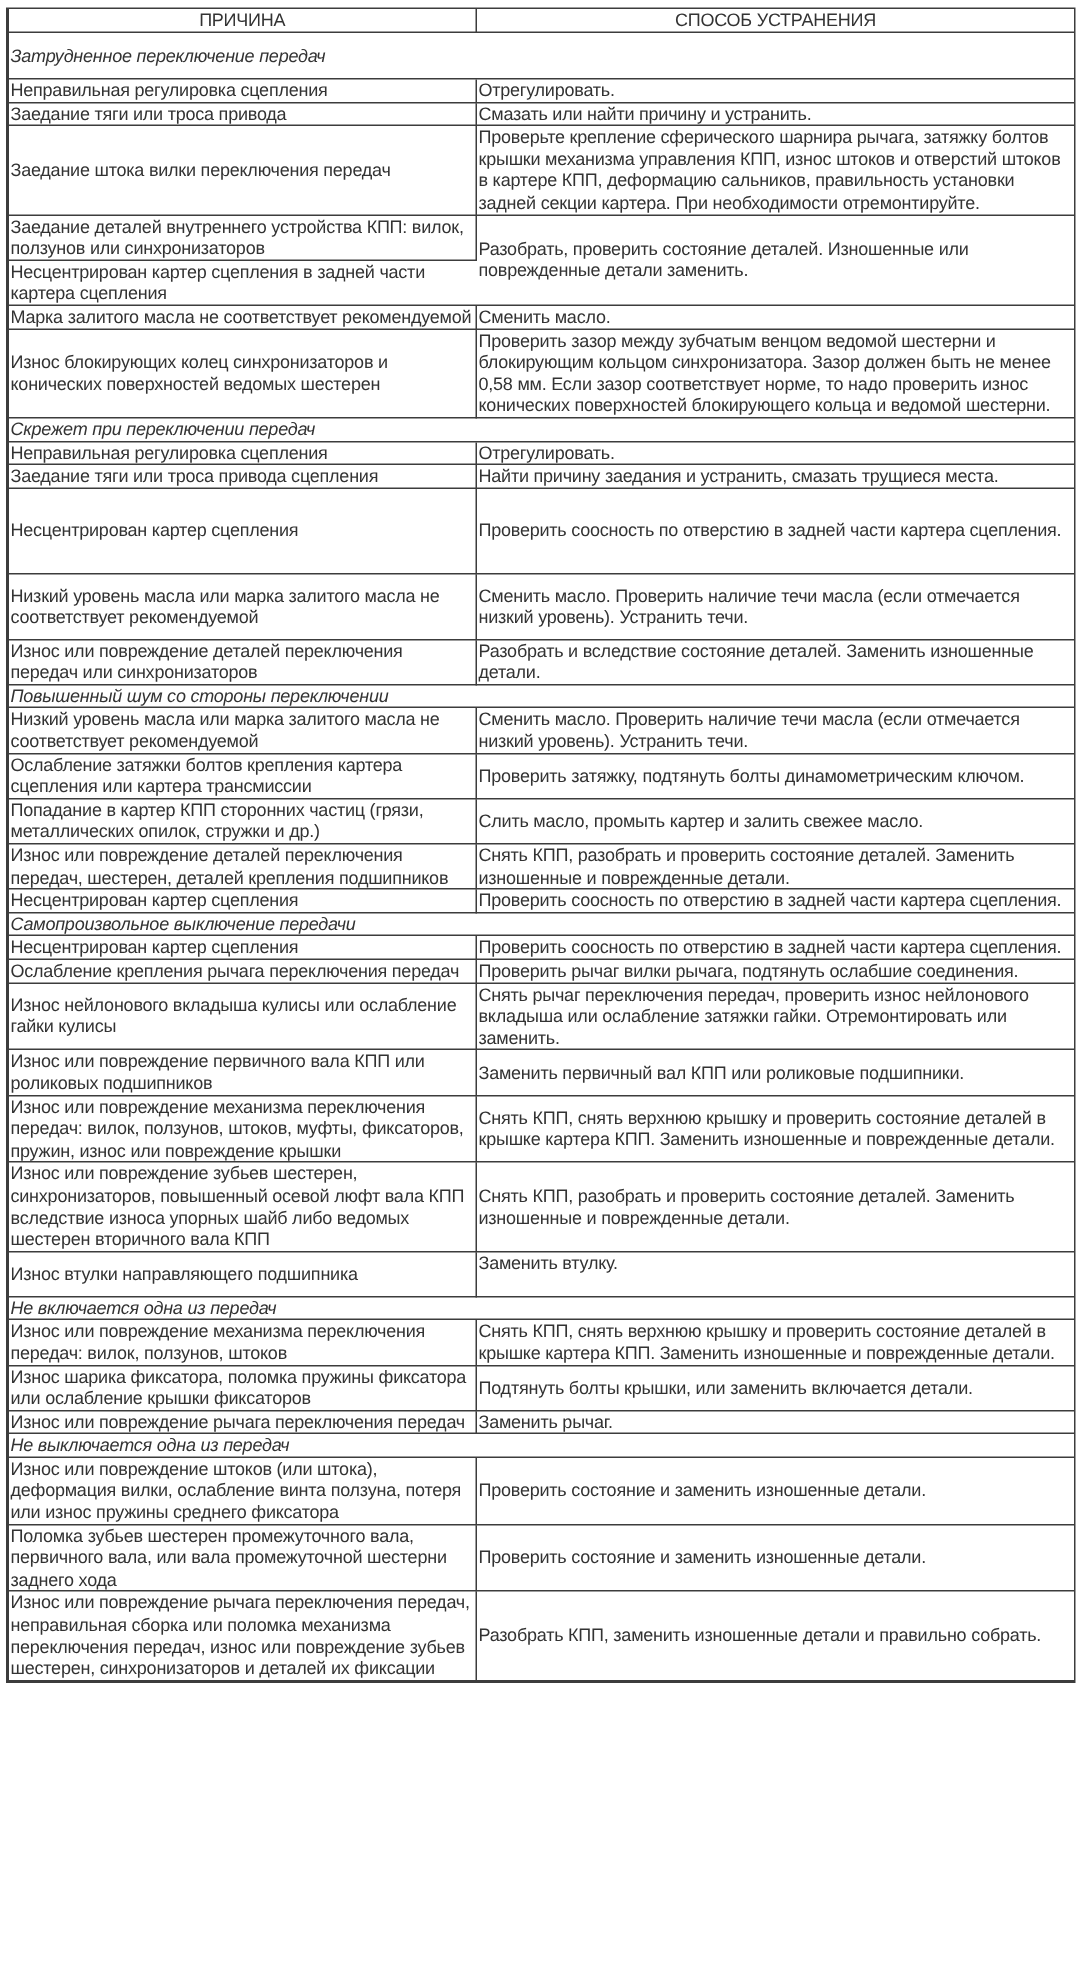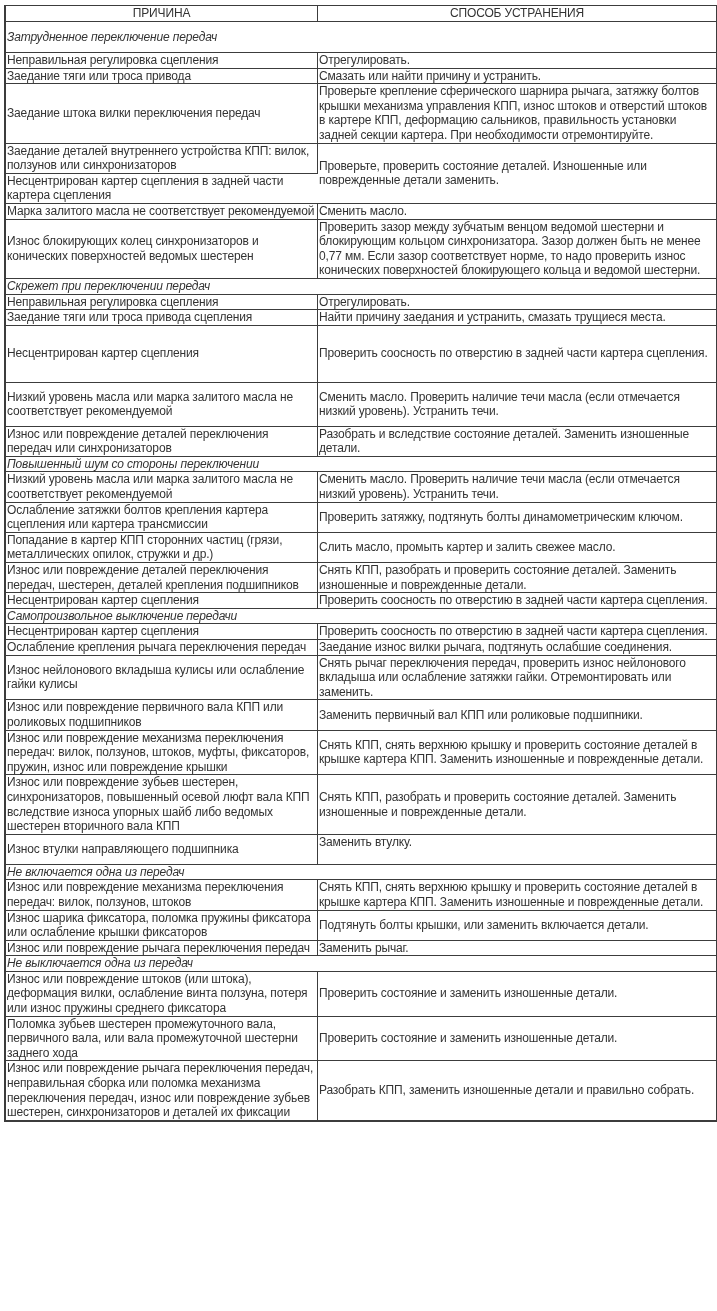--- a/index.html
+++ b/index.html
@@ -61,32 +61,32 @@
     <tr>
       <td>Заедание тяги или троса привода</td>
       <td>Смазать или найти причину и устранить.</td>
     </tr>
     <tr>
       <td>Заедание штока вилки переключения передач</td>
       <td>Проверьте крепление сферического шарнира рычага, затяжку болтов крышки механизма управления КПП, износ штоков и отверстий штоков в картере КПП, деформацию сальников, правильность установки задней секции картера. При необходимости отремонтируйте.</td>
     </tr>
     <tr>
       <td>Заедание деталей внутреннего устройства КПП: вилок, ползунов или синхронизаторов</td>
-      <td rowspan="2">Проверьте, проверить состояние деталей. Изношенные или поврежденные детали заменить.</td>
+      <td rowspan="2">Разобрать, проверить состояние деталей. Изношенные или поврежденные детали заменить.</td>
     </tr>
     <tr>
       <td>Несцентрирован картер сцепления в задней части картера сцепления</td>
     </tr>
     <tr>
       <td>Марка залитого масла не соответствует рекомендуемой</td>
       <td>Сменить масло.</td>
     </tr>
     <tr>
       <td>Износ блокирующих колец синхронизаторов и конических поверхностей ведомых шестерен</td>
-      <td>Проверить зазор между зубчатым венцом ведомой шестерни и блокирующим кольцом синхронизатора. Зазор должен быть не менее 0,77 мм. Если зазор соответствует норме, то надо проверить износ конических поверхностей блокирующего кольца и ведомой шестерни.</td>
+      <td>Проверить зазор между зубчатым венцом ведомой шестерни и блокирующим кольцом синхронизатора. Зазор должен быть не менее 0,58 мм. Если зазор соответствует норме, то надо проверить износ конических поверхностей блокирующего кольца и ведомой шестерни.</td>
     </tr>
 
     <tr>
       <td class="sec" colspan="2">Скрежет при переключении передач</td>
     </tr>
     <tr>
       <td>Неправильная регулировка сцепления</td>
       <td>Отрегулировать.</td>
     </tr>
     <tr>
@@ -132,21 +132,21 @@
 
     <tr>
       <td class="sec" colspan="2">Самопроизвольное выключение передачи</td>
     </tr>
     <tr>
       <td>Несцентрирован картер сцепления</td>
       <td>Проверить соосность по отверстию в задней части картера сцепления.</td>
     </tr>
     <tr>
       <td>Ослабление крепления рычага переключения передач</td>
-      <td>Заедание износ вилки рычага, подтянуть ослабшие соединения.</td>
+      <td>Проверить рычаг вилки рычага, подтянуть ослабшие соединения.</td>
     </tr>
     <tr>
       <td>Износ нейлонового вкладыша кулисы или ослабление гайки кулисы</td>
       <td>Снять рычаг переключения передач, проверить износ нейлонового вкладыша или ослабление затяжки гайки. Отремонтировать или заменить.</td>
     </tr>
     <tr>
       <td>Износ или повреждение первичного вала КПП или роликовых подшипников</td>
       <td>Заменить первичный вал КПП или роликовые подшипники.</td>
     </tr>
     <tr>

